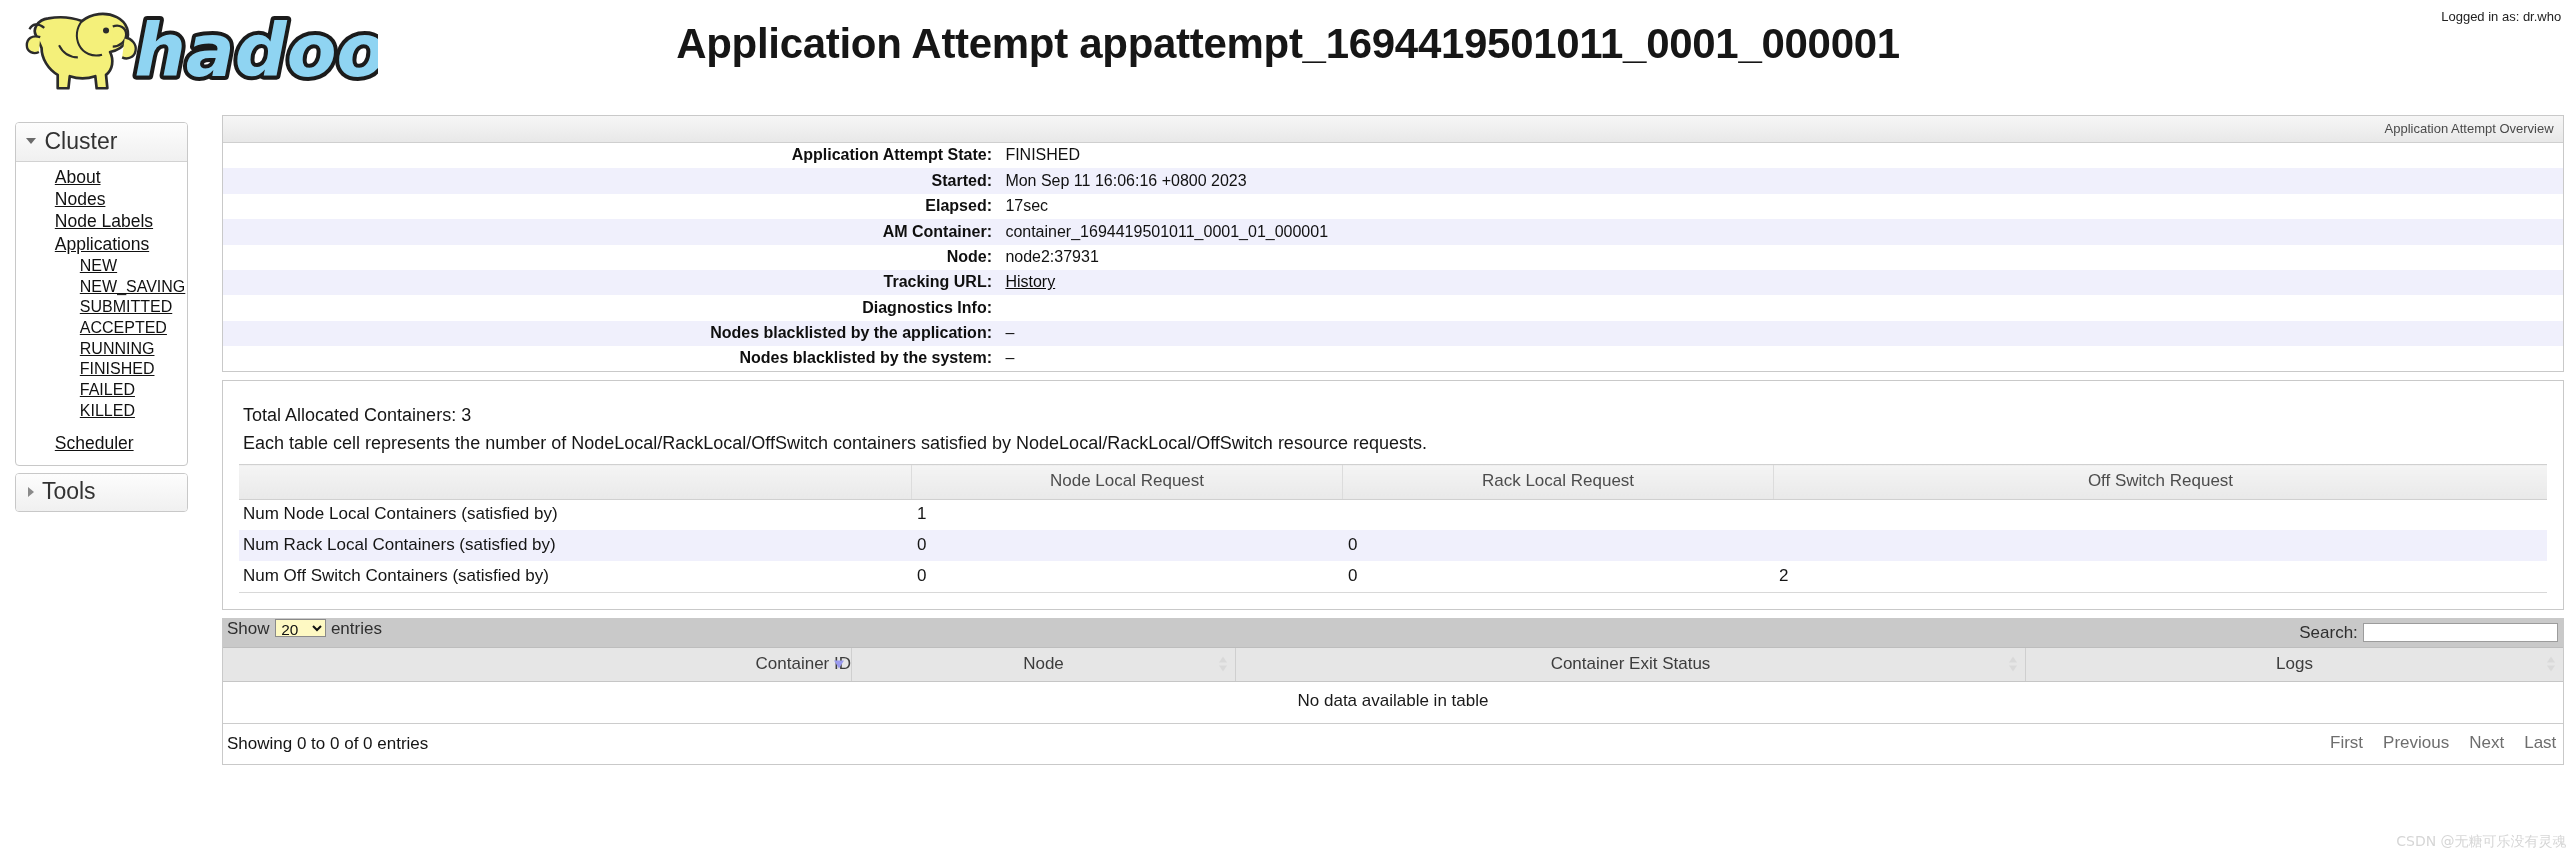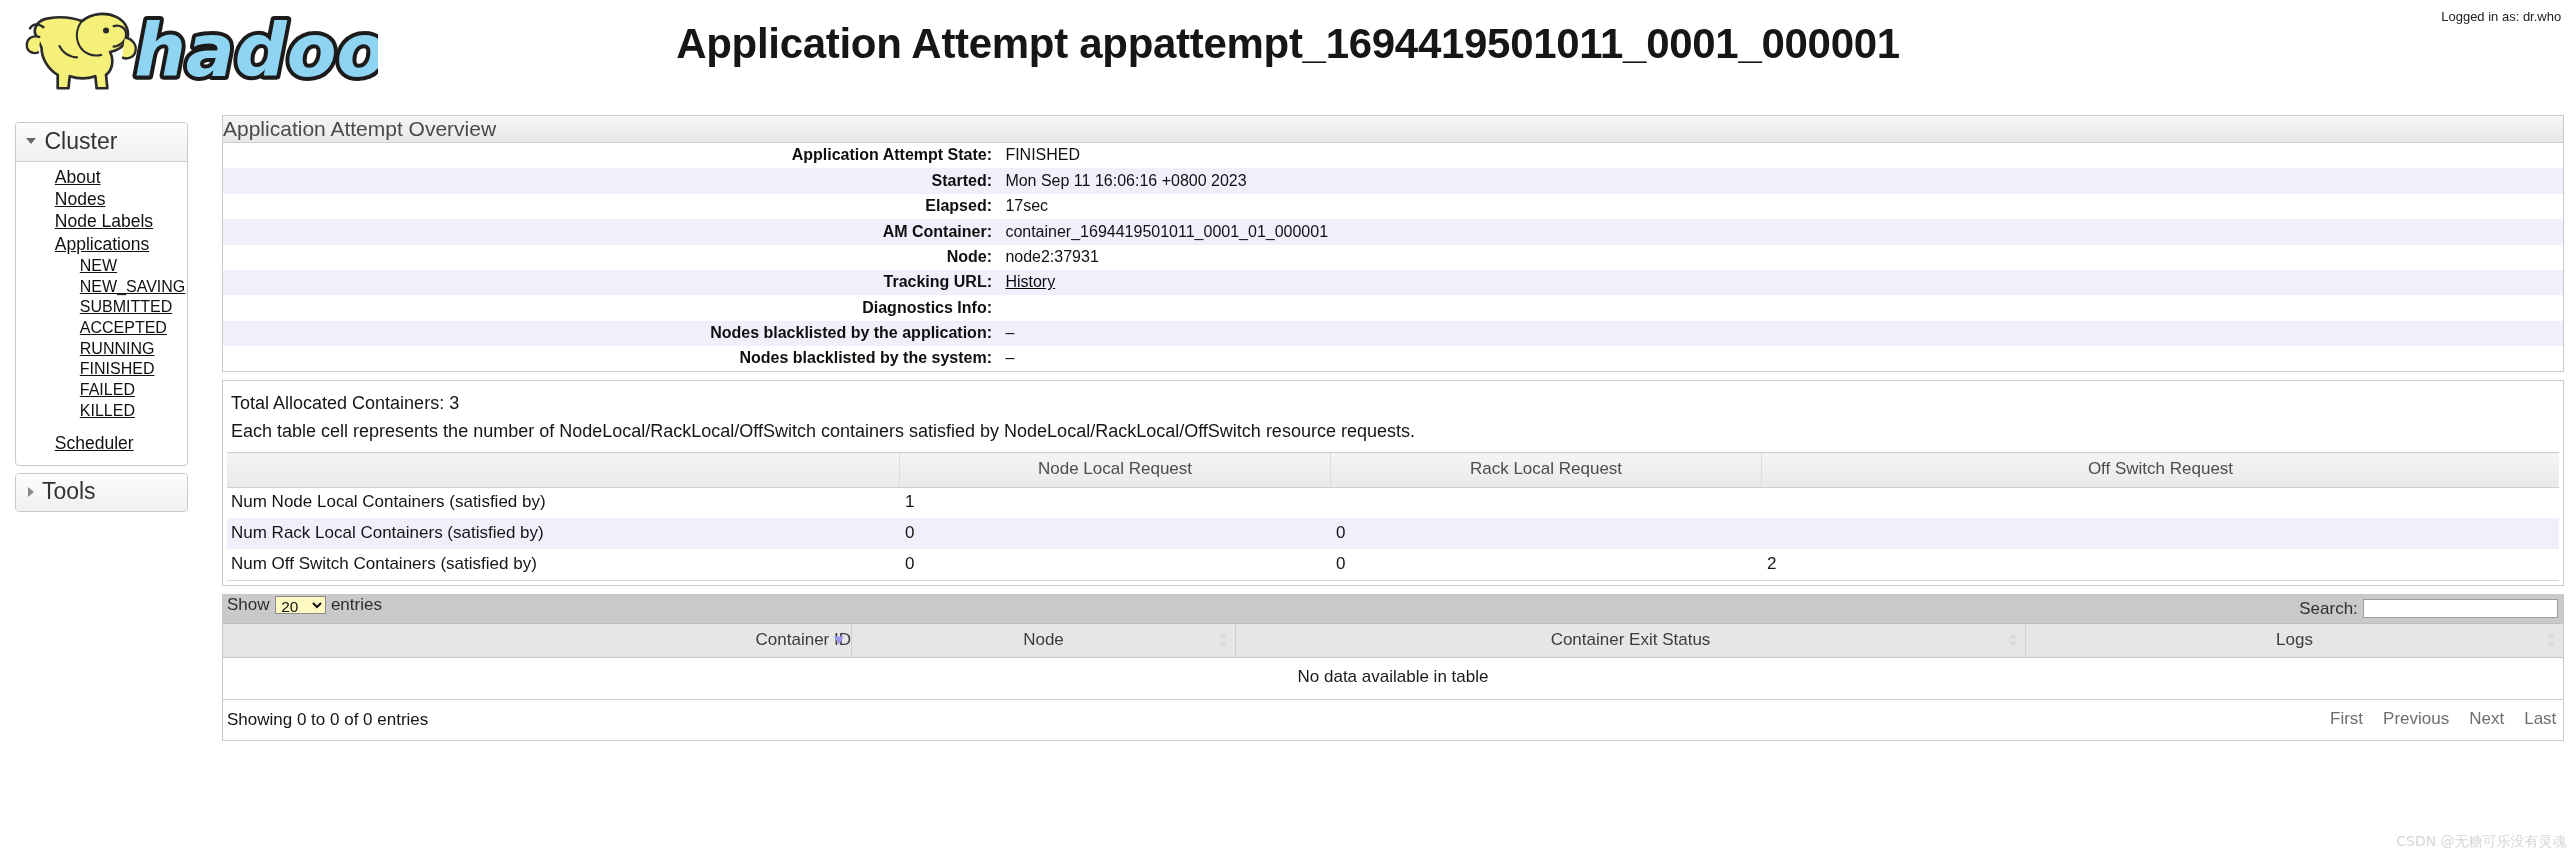--- a/index.html
+++ b/index.html
@@ -134,23 +134,23 @@
 
   .panel {
     border: 0.7px solid #c9c9c9;
     background: #fff;
     margin-bottom: 8px;
   }
 
   .panel-title-bar {
     background: linear-gradient(to bottom, #f6f6f6, #e8e8e8);
     border-bottom: 0.7px solid #cfcfcf;
-    text-align: left;
+    text-align: right;
     padding: 3.4px 9.4px 4.7px 0;
-    font-size: 21px;
+    font-size: 13px;
     color: #4a4a4a;
     height: 17.5px;
     line-height: 17.5px;
   }
 
   
   table.overview {
     width: 100%;
     border-collapse: collapse;
     font-size: 16px;
@@ -169,21 +169,21 @@
     text-align: left;
     padding: 3.4px 0 4px 6.7px;
     color: #111;
   }
   table.overview a {
     color: #0b0b0b;
     text-decoration: underline;
   }
 
   
-  .alloc-panel { padding: 4px; }
+  .alloc-panel { padding: 16px; }
   .alloc-text {
     font-size: 18px;
     color: #161616;
     padding: 5.4px 0 0 4px;
     line-height: 1.35;
   }
   .alloc-text .line2 { display: block; padding-top: 4px; }
 
   table.matrix {
     width: 100%;
@@ -225,21 +225,20 @@
     height: 28px;
     position: relative;
     border-bottom: 0.7px solid #bdbdbd;
   }
   .dt-length {
     position: absolute;
     left: 4px;
     top: 0;
     height: 20px;
     display: flex;
-    align-items: center;
     font-size: 17px;
     color: #2f2f2f;
     gap: 5.4px;
   }
   .dt-select {
     font-family: "Liberation Sans", sans-serif;
     font-size: 15.4px;
     padding: 0 1.3px;
     height: 18px;
     border: 0.7px solid #8a8a8a;

